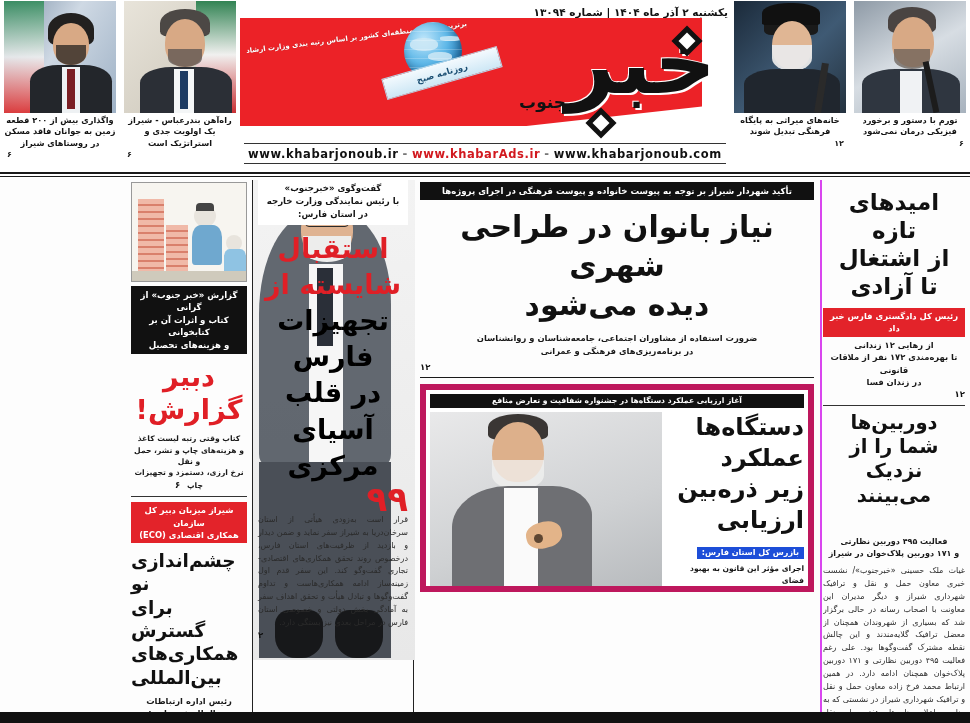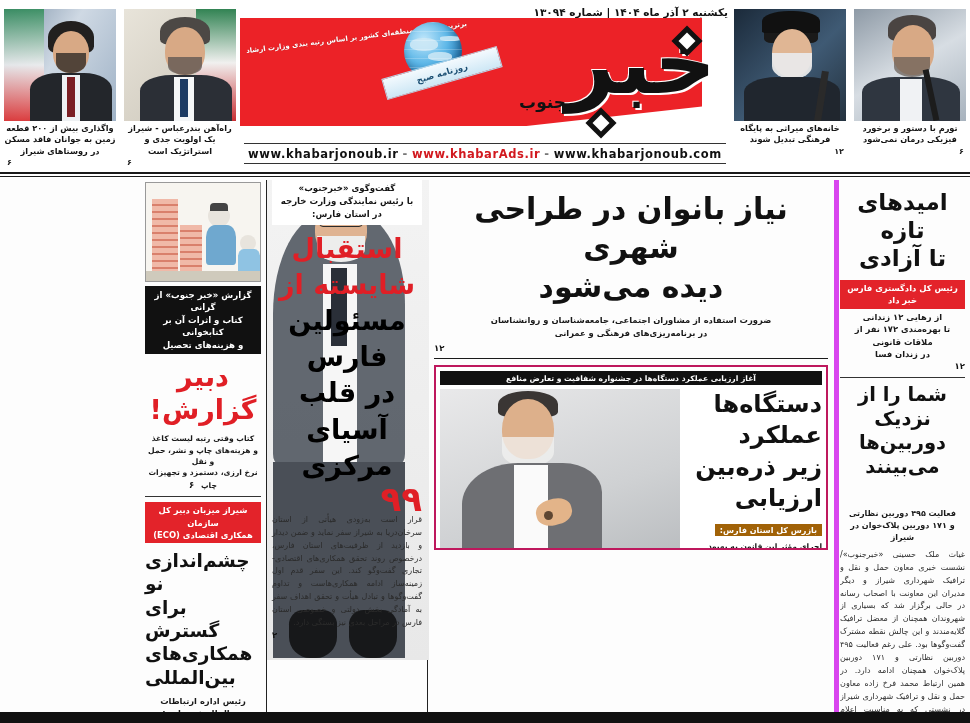--- a/index.html
+++ b/index.html
@@ -8,21 +8,21 @@
     width: 970px; height: 723px;
     background: #ffffff;
     font-family: "DejaVu Sans", "Liberation Sans", sans-serif;
     overflow: hidden;
   }
   .page { position: relative; width: 970px; height: 723px; background: #fdfdfd; }
 
   
   .masthead { position: relative; width: 970px; height: 178px; background: #ffffff; }
 
-  .thumb-col { position: absolute; top: 9px; width: 112px; height: 178px; }
+  .thumb-col { position: absolute; top: 1px; width: 112px; height: 178px; }
   .thumb-col.l1 { left: 4px; }
   .thumb-col.l2 { left: 124px; }
   .thumb-col.r1 { left: 734px; }
   .thumb-col.r2 { left: 854px; }
 
   .thumb-photo { width: 100%; height: 112px; overflow: hidden; position: relative; }
   .thumb-cap {
     margin-top: 2px;
     font-size: 8.2px; line-height: 1.38; font-weight: bold;
     text-align: center; color: #151515; direction: rtl;
@@ -120,38 +120,38 @@
     border-top: 1px solid #1a1a1a;
   }
 
   
   .body-area {
     position: absolute; left: 0; top: 180px; width: 970px; height: 543px;
     display: flex; flex-direction: row;
   }
   
   .col { position: relative; height: 100%; }
-  .col-right { width: 136px; padding: 2px 5px 0 1px; border-left: 5px solid #d946ef; }
+  .col-right { width: 150px; padding: 2px 5px 0 1px; border-left: 2px solid #d946ef; }
   .col-mid   { width: 406px; padding: 0 6px; }
   .col-main  { width: 162px; padding: 0 5px; border-right: 1px solid #222; border-left:1px solid #222;}
   .col-left  { width: 126px; padding: 2px 5px 0 5px; }
 
   
   .kicker-black {
     background: #111; color: #fff; font-weight: bold;
     font-size: 8.6px; line-height: 1.45; text-align: center;
     padding: 3px 4px; direction: rtl;
   }
   .kicker-red {
     background: #e3232a; color: #fff; font-weight: bold;
     font-size: 8.4px; line-height: 1.45; text-align: center;
     padding: 2px 4px; direction: rtl;
   }
   .badge-red {
-    display: inline-block; background: #a16207; color: #fff;
+    display: inline-block; background: #1d4ed8; color: #fff;
     font-size: 8px; font-weight: bold; padding: 1.5px 5px; direction: rtl;
   }
   .hl { direction: rtl; font-weight: bold; color: #111; }
   .hl-red { color: #e01f26; }
   .sub-black {
     direction: rtl; font-size: 8.4px; line-height: 1.5;
     font-weight: bold; color: #1a1a1a; text-align: center;
   }
   .bodytext {
     direction: rtl; font-size: 8px; line-height: 1.62;
@@ -172,22 +172,22 @@
   .mid-h1 { font-size: 30px; line-height: 1.3; text-align: center; margin: 7px 0 8px; }
   .mid-sub { margin-bottom: 4px; }
   .mid-pg-l { text-align: left; }
   .mid-sep { border-top: 1.4px solid #1a1a1a; margin: 5px 0 6px; }
 
   .mid-h2a { font-size: 21px; line-height: 1.3; text-align: center; }
   .mid-h2b { font-size: 21px; line-height: 1.3; text-align: center; color: #e01f26; }
   .mid-sub2 { font-size: 8.2px; margin-top: 4px; }
 
   .story-box {
-    margin-top: 6px; border: 2px solid #be185d; padding: 4px;
-    height: 185px; position: relative; overflow: hidden; background: #fff;
+    margin-top: 6px; border: 6px solid #be185d; padding: 4px;
+    height: 208px; position: relative; overflow: hidden; background: #fff;
   }
   .sb-kicker {
     background: #111; color: #fff; font-size: 7.6px; font-weight: bold;
     padding: 2.5px 4px; text-align: center; direction: rtl;
   }
   .sb-inner { display: flex; flex-direction: row; margin-top: 4px; height: 178px; }
   .sb-text { width: 142px; padding-left: 4px; }
   .sb-h { font-size: 24px; line-height: 1.3; text-align: right; direction: rtl; font-weight: bold; color:#111; }
   .sb-photo { flex: 1; position: relative; overflow: hidden; }
   .sb-sub { font-size: 7.6px; line-height: 1.5; direction: rtl; font-weight: bold; color: #151515; text-align: right; margin-top: 4px; }
@@ -338,51 +338,53 @@
     <div class="mast-rule2"></div>
   </div>
 
   <div class="body-area">
 
     <div class="col col-right">
 
       <div>
         <div class="hl r-h1">
           <div>امیدهای تازه</div>
+          <div>از اشتغال</div>
           <div>تا آزادی</div>
         </div>
         <div class="kicker-red r-sub">رئیس کل دادگستری فارس خبر داد</div>
         <div class="sub-black">
           <div>از رهایی ۱۲ زندانی</div>
           <div>تا بهره‌مندی ۱۷۲ نفر از ملاقات قانونی</div>
           <div>در زندان فسا</div>
         </div>
         <div class="pg" style="text-align:right">۱۲</div>
       </div>
 
       <div class="r-divider"></div>
 
       <div>
         <div class="hl r-h2">
+          <div>دوربین‌ها</div>
           <div>شما را از نزدیک</div>
-          <div>دوربین‌ها</div>
           <div>می‌بینند</div>
         </div>
         <div class="sub-black r-sub2">
           <div>فعالیت ۴۹۵ دوربین نظارتی</div>
           <div>و ۱۷۱ دوربین پلاک‌خوان در شیراز</div>
         </div>
         <div class="bodytext r-body">غیاث ملک حسینی «خبرجنوب»/ نشست خبری معاون حمل و نقل و ترافیک شهرداری شیراز و دیگر مدیران این معاونت با اصحاب رسانه در حالی برگزار شد که بسیاری از شهروندان همچنان از معضل ترافیک گلایه‌مندند و این چالش نقطه مشترک گفت‌وگوها بود. علی رغم فعالیت ۴۹۵ دوربین نظارتی و ۱۷۱ دوربین پلاک‌خوان همچنان ادامه دارد. در همین ارتباط محمد فرخ زاده معاون حمل و نقل و ترافیک شهرداری شیراز در نشستی که به مناسبت اعلام برنامه‌های هفته حمل و نقل برگزار شد طی سخنانی گفت: دهه برنامه برای این هفته پیش بینی شده که از جمله آنها می‌توان تمهیدات ویژه در ایستگاه‌های مترو، کوهپیمایی، تقدیر از دست‌اندرکاران حوزه ترافیک، تجلیل از فعالان حوزه حمل و نقل و برگزاری یادبود قربانیان تصادفات و اجرای جشنواره‌های مختلف نام برد.</div>
 
       </div>
     </div>
 
     <div class="col col-mid">
 
       <div class="mid-top">
+        <div class="kicker-black">تأکید شهردار شیراز بر توجه به پیوست خانواده و پیوست فرهنگی در اجرای پروژه‌ها</div>
         <div class="hl mid-h1">
           <div>نیاز بانوان در طراحی شهری</div>
           <div>دیده می‌شود</div>
         </div>
         <div class="sub-black mid-sub">
           <div>ضرورت استفاده از مشاوران اجتماعی، جامعه‌شناسان و روانشناسان</div>
           <div>در برنامه‌ریزی‌های فرهنگی و عمرانی</div>
         </div>
         <div class="pg mid-pg-l">۱۲</div>
       </div>
@@ -445,21 +447,21 @@
       <div class="main-col-inner">
         <div class="main-kicker-box">
           <div>گفت‌وگوی «خبرجنوب»</div>
           <div>با رئیس نمایندگی وزارت خارجه</div>
           <div>در استان فارس:</div>
         </div>
 
         <div class="main-h">
           <div class="hl-red">استقبال</div>
           <div class="hl-red">شایسته از</div>
-          <div>مسئولین فارس</div>
+          <div>تجهیزات فارس</div>
           <div>در قلب</div>
           <div>آسیای مرکزی</div>
         </div>
 
         <div class="quote-mark">۹۹</div>
 
         <div class="bodytext main-body">قرار است به‌زودی هیأتی از استان سرخان‌دریا به شیراز سفر نماید و ضمن دیدار و بازدید از ظرفیت‌های استان فارس، درخصوص روند تحقق همکاری‌های اقتصادی- تجاری گفت‌وگو کند. این سفر قدم اول زمینه‌ساز ادامه همکاری‌هاست و تداوم گفت‌وگوها و تبادل هیأت و تحقق اهداف سفر به آمادگی بخش دولتی و خصوصی استان فارس در مراحل بعدی نیز بستگی دارد.</div>
         <div class="pg" style="text-align:left">۲</div>
       </div>
     </div>

